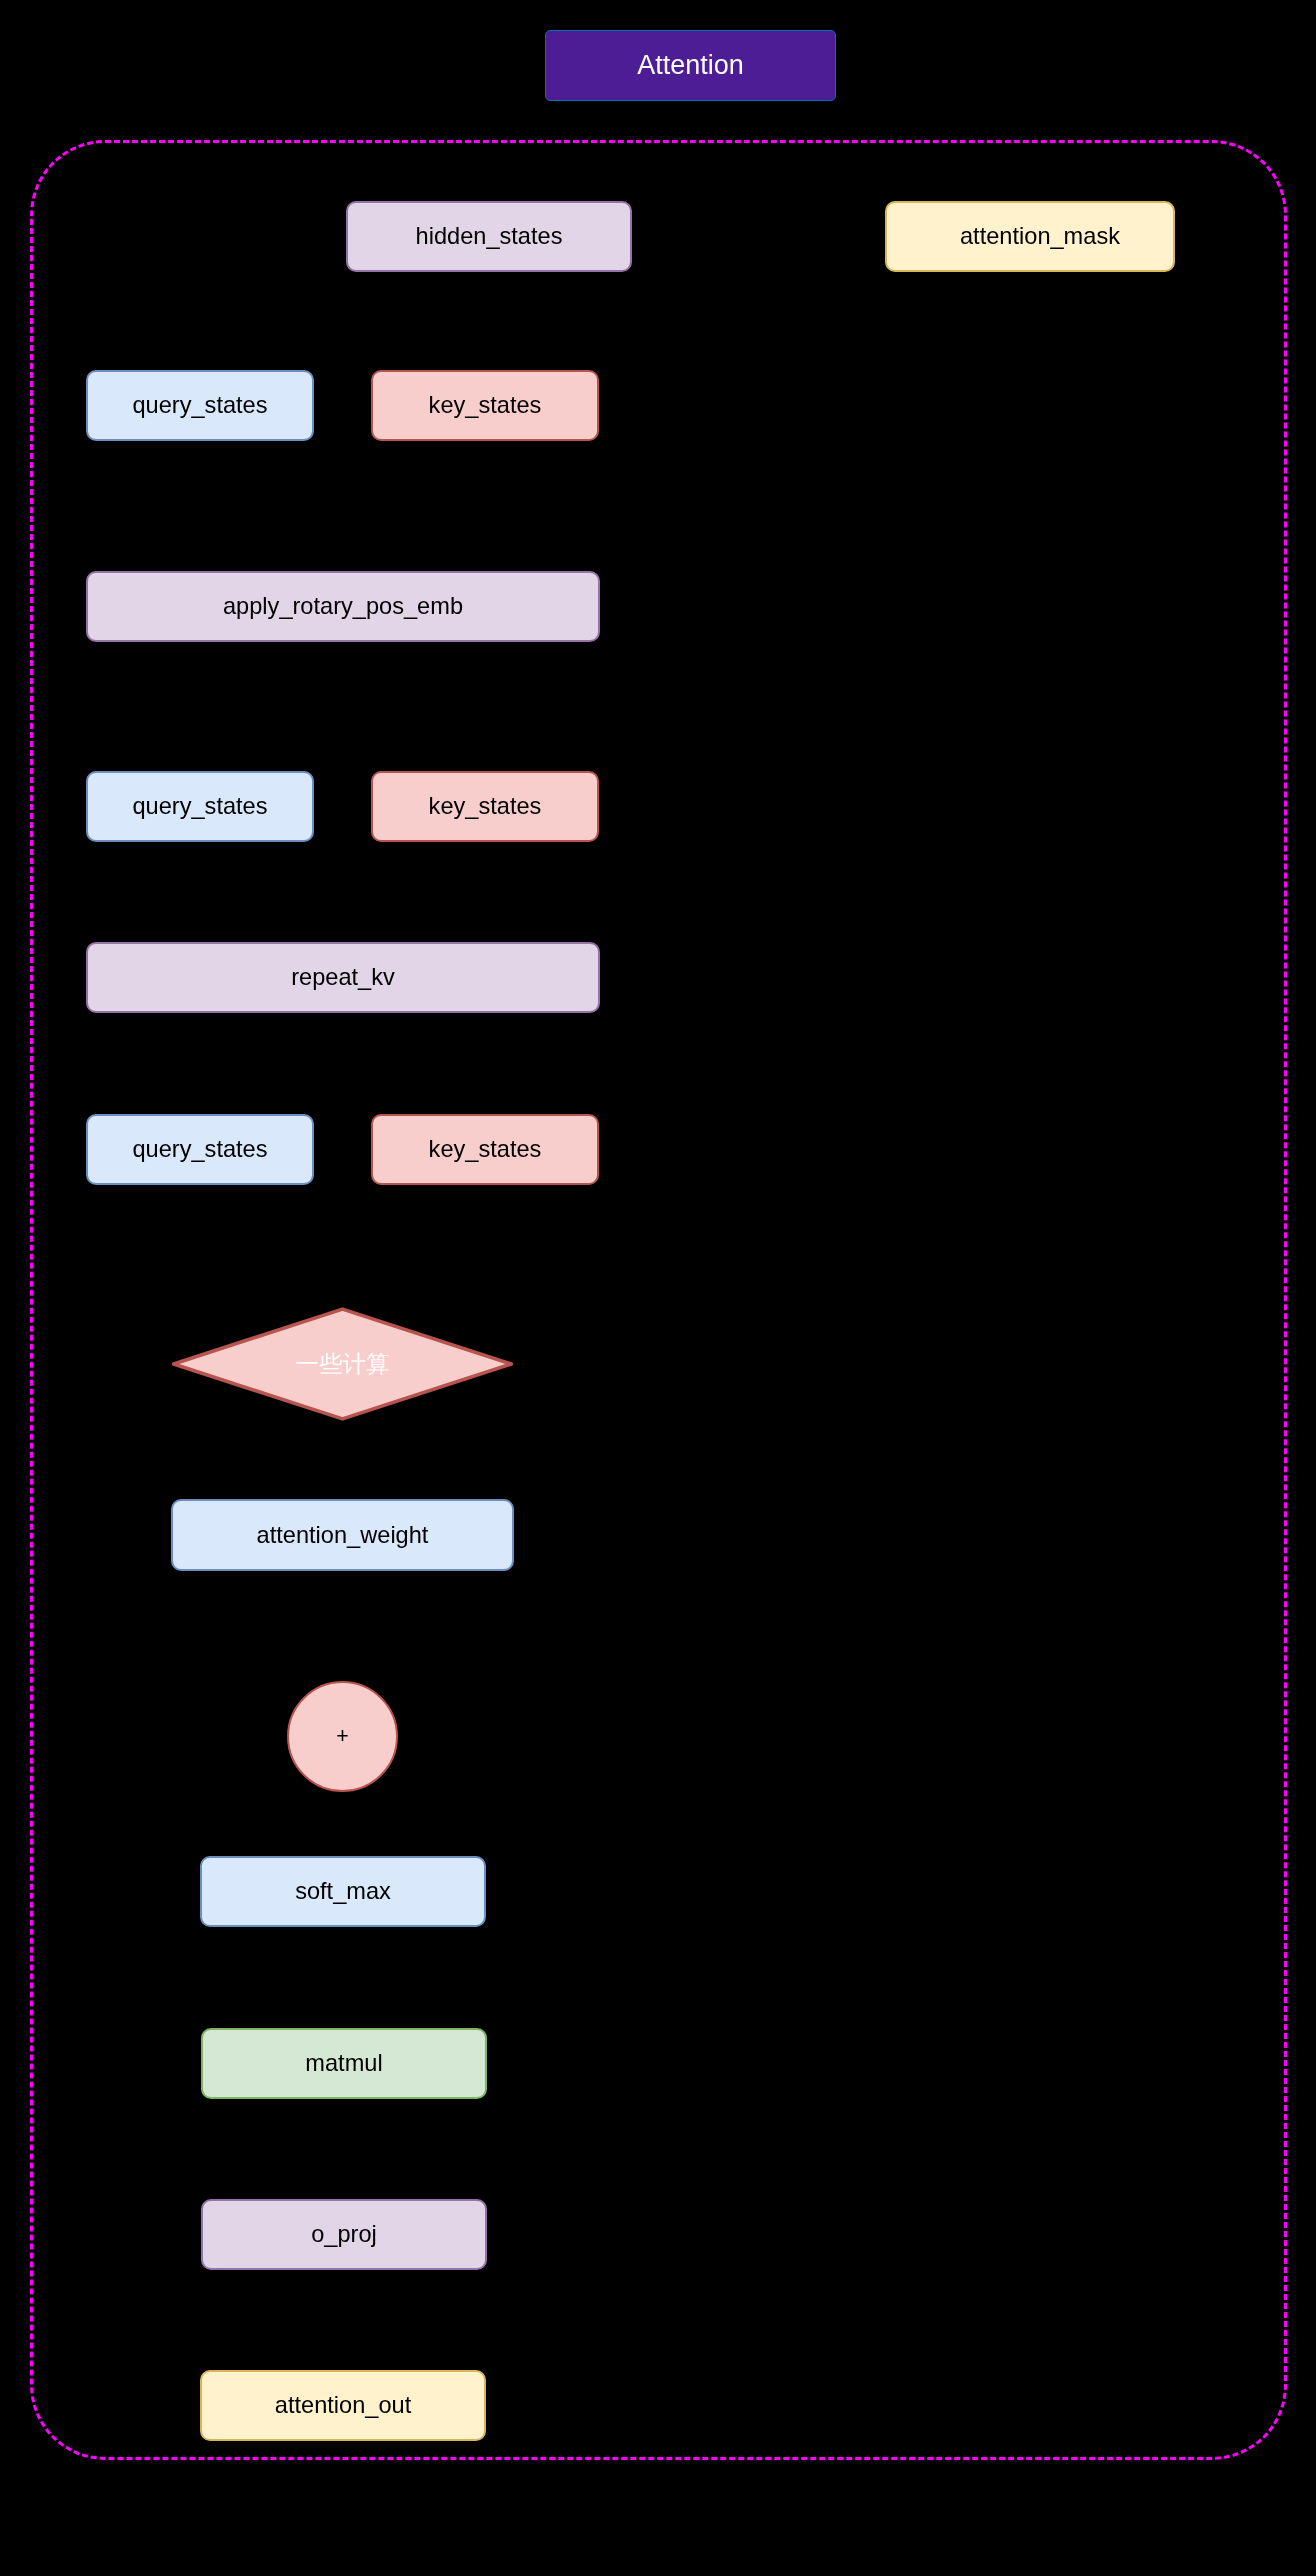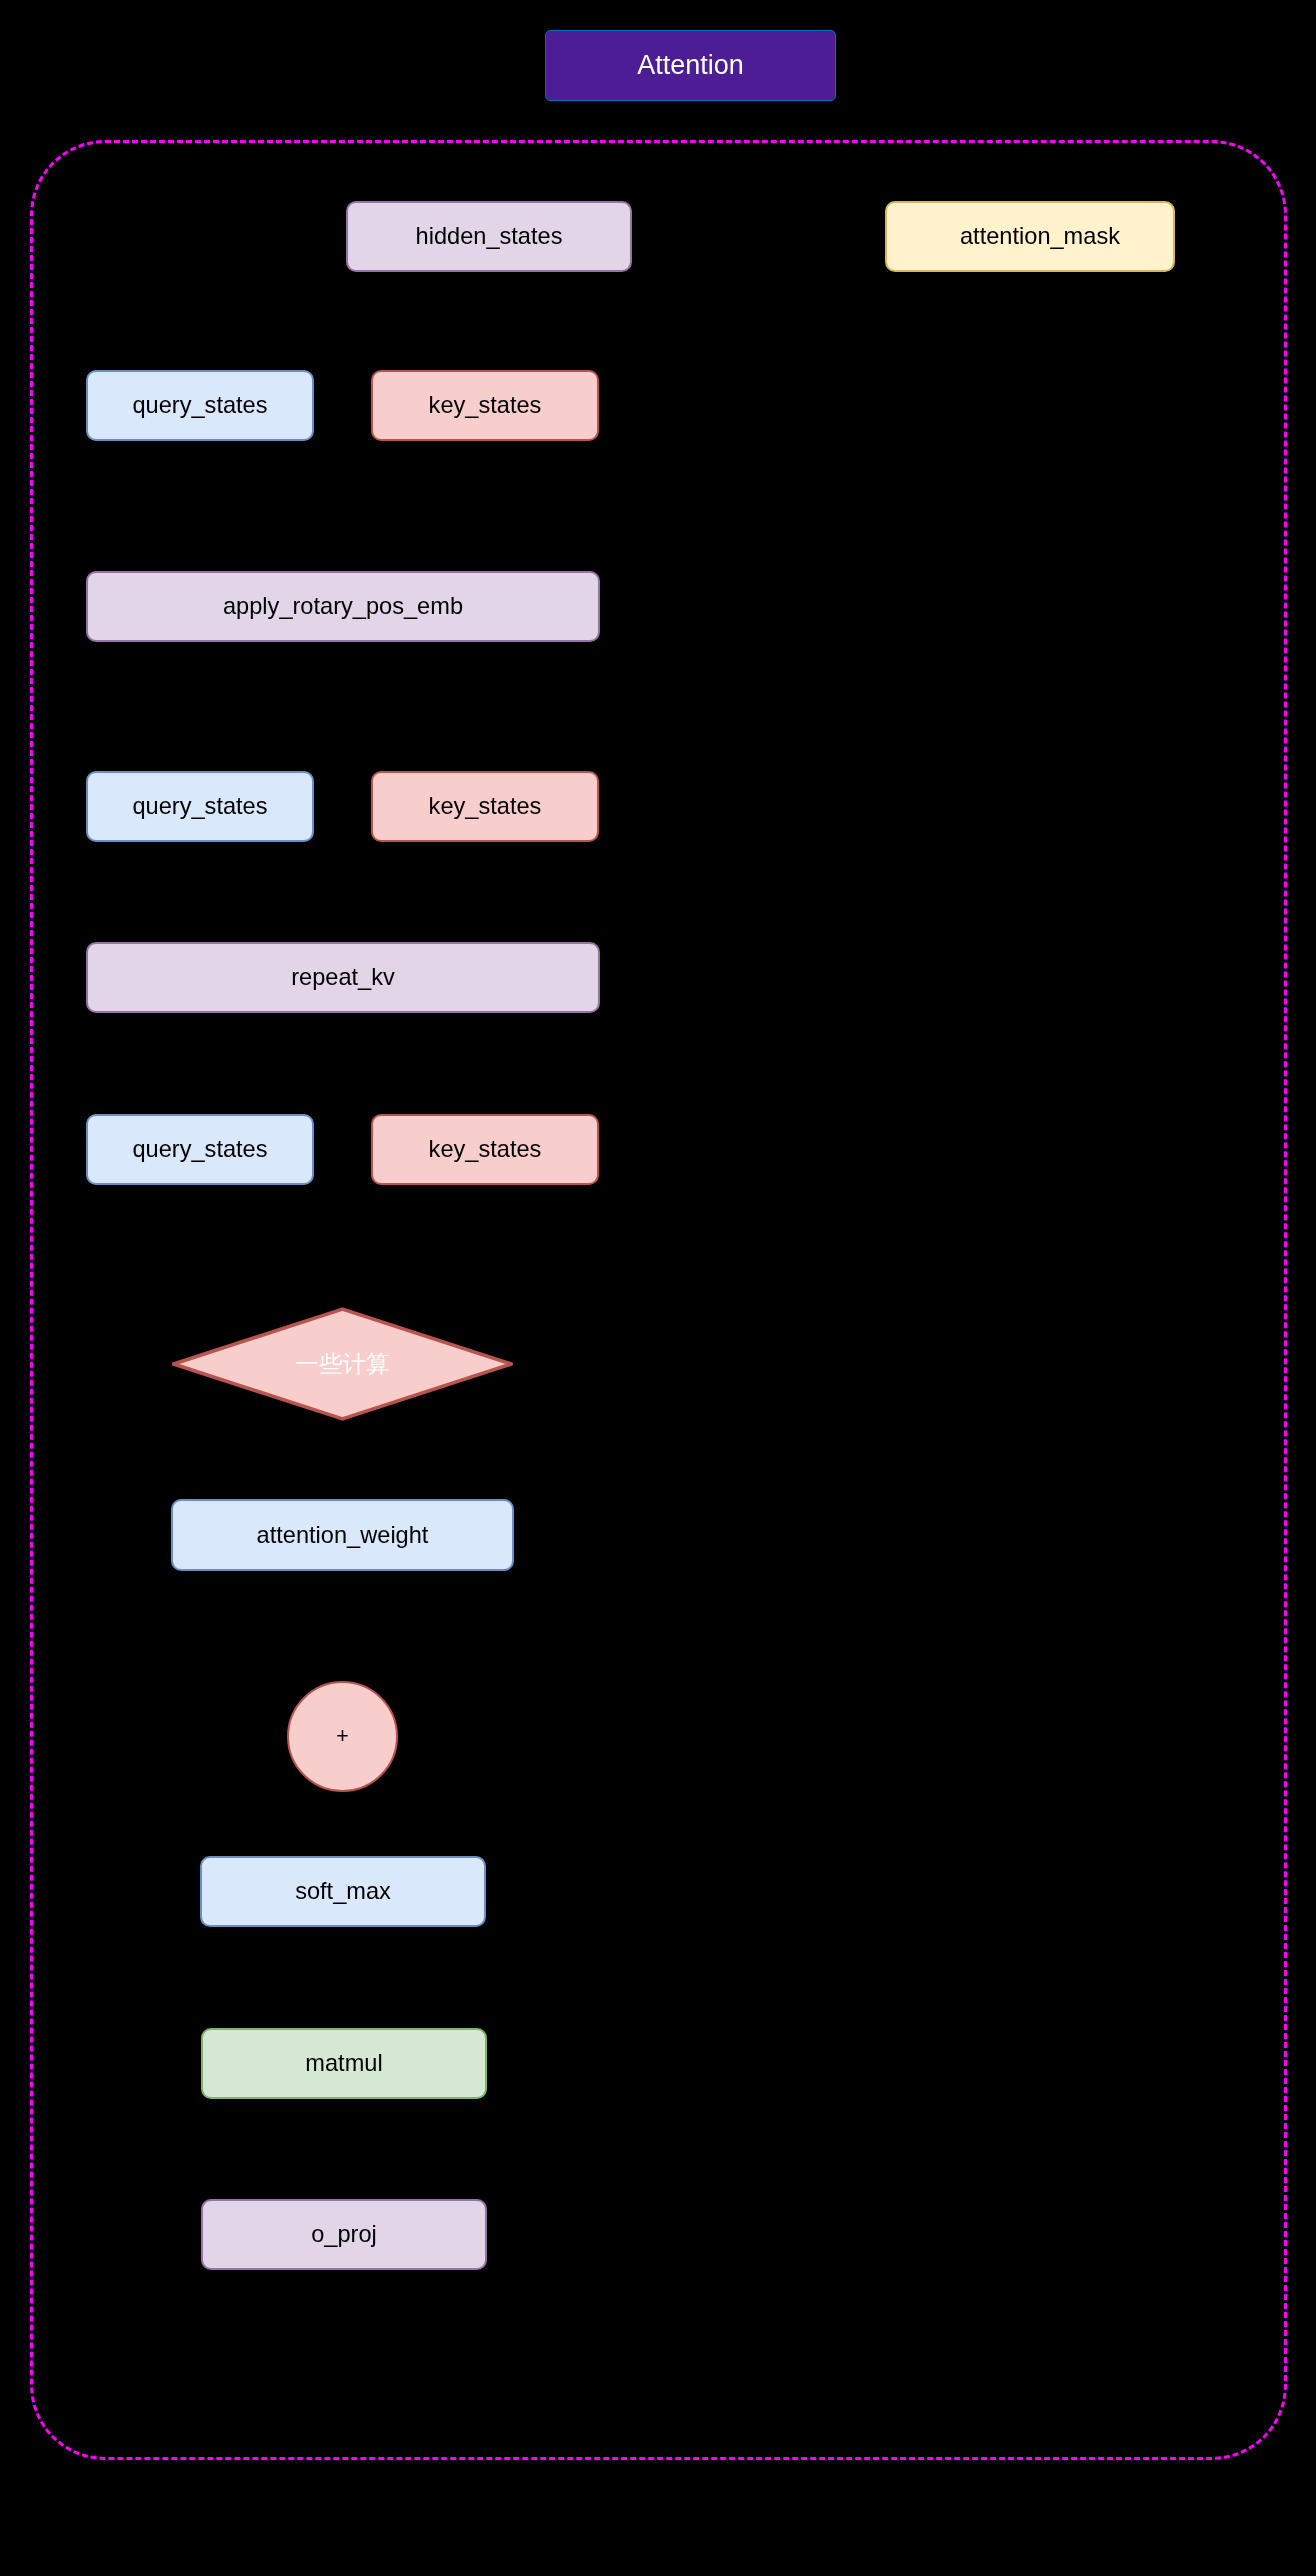--- a/index.html
+++ b/index.html
@@ -144,15 +144,16 @@
   <div class="node fill-blue" style="left:171px; top:1499px; width:343px; height:72px;">attention_weight</div>
 
   <div class="circle-node" style="left:287px; top:1681px; width:111px; height:111px;">+</div>
 
   <div class="node fill-blue" style="left:200px; top:1856px; width:286px; height:71px;">soft_max</div>
 
   <div class="node fill-green" style="left:201px; top:2028px; width:286px; height:71px;">matmul</div>
 
   <div class="node fill-purple" style="left:201px; top:2199px; width:286px; height:71px;">o_proj</div>
 
+  <div class="node fill-yellow" style="left:200px; top:2370px; width:286px; height:71px;">attention_out</div>
 
 </div>
 
 
 </body></html>

